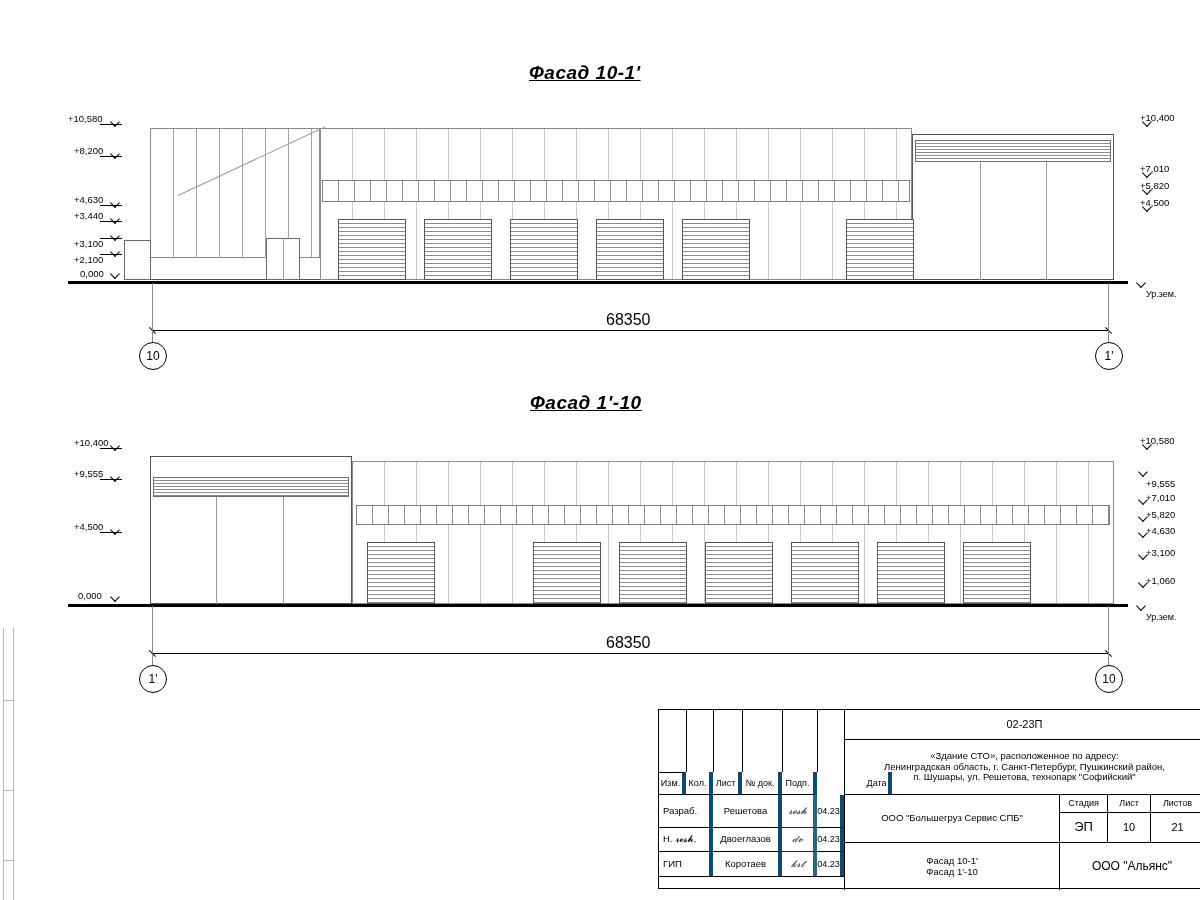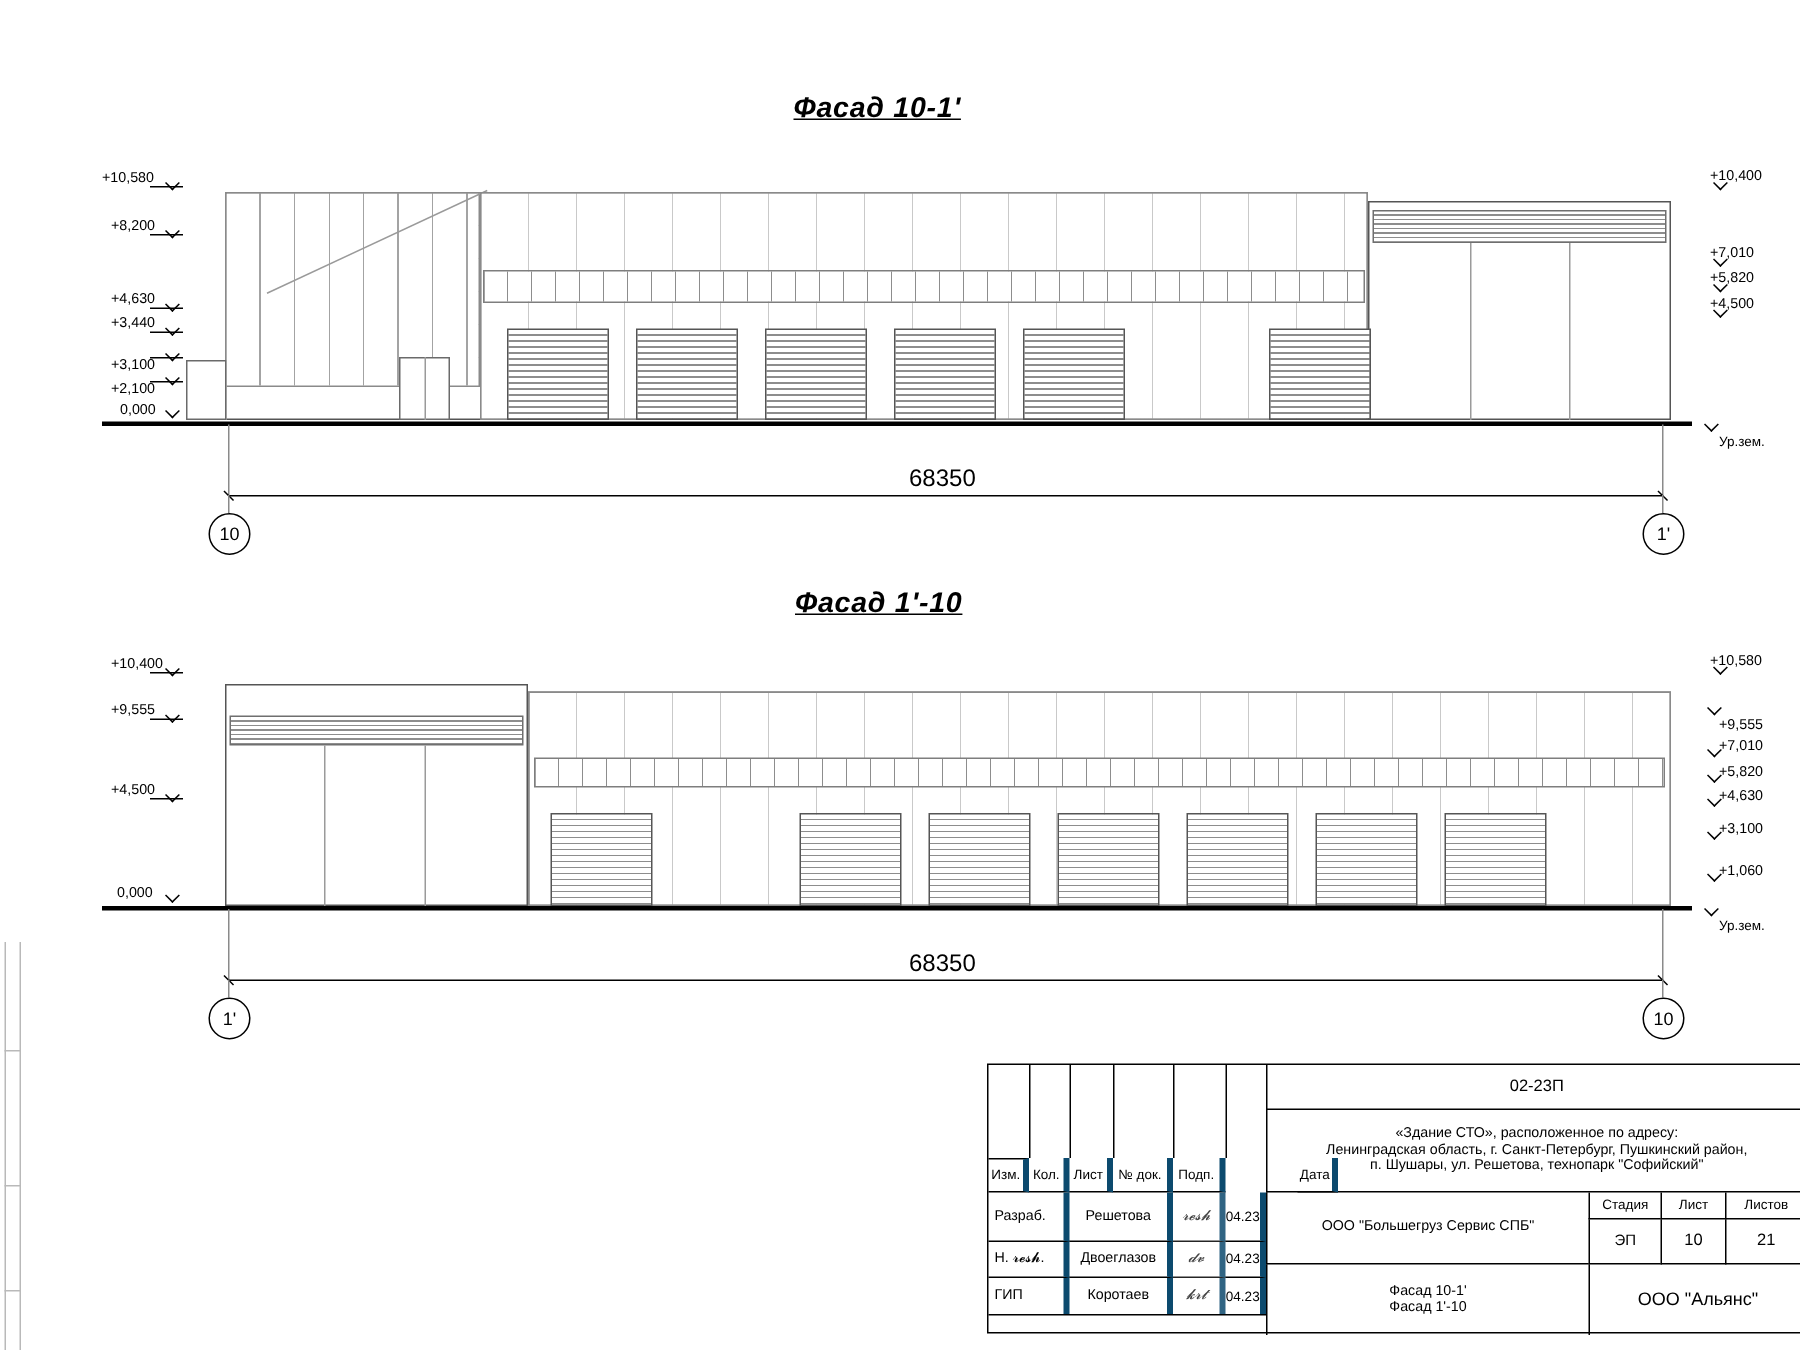--- a/index.html
+++ b/index.html
@@ -346,21 +346,21 @@
     <div class="c br bb" style="left:54px;top:85px;width:69px;height:33px;">Решетова</div>
     <div class="c br bb sig" style="left:123px;top:85px;width:35px;height:33px;">𝓻𝓮𝓼𝓱</div>
     <div class="c br bb" style="left:158px;top:85px;width:27px;height:33px;font-size:9px;">04.23</div>
 
     <div class="c bl bb" style="left:185px;top:85px;width:215px;height:48px;font-size:9.5px;">ООО "Большегруз Сервис СПБ"</div>
 
     <div class="c bl bb" style="left:400px;top:85px;width:48px;height:18px;font-size:9px;">Стадия</div>
     <div class="c bl bb" style="left:448px;top:85px;width:43px;height:18px;font-size:9px;">Лист</div>
     <div class="c bl bb" style="left:491px;top:85px;width:54px;height:18px;font-size:9px;">Листов</div>
 
-    <div class="c bl bb" style="left:400px;top:103px;width:48px;height:30px;font-size:10px;">ЭП</div>
+    <div class="c bl bb" style="left:400px;top:103px;width:48px;height:30px;font-size:13px;">ЭП</div>
     <div class="c bl bb" style="left:448px;top:103px;width:43px;height:30px;font-size:11px;">10</div>
     <div class="c bl bb" style="left:491px;top:103px;width:54px;height:30px;font-size:11px;">21</div>
 
     <div class="c br bb left" style="left:0;top:118px;width:54px;height:24px;">Н. 𝓻𝓮𝓼𝓱.</div>
     <div class="c br bb" style="left:54px;top:118px;width:69px;height:24px;">Двоеглазов</div>
     <div class="c br bb sig" style="left:123px;top:118px;width:35px;height:24px;">𝓭𝓿</div>
     <div class="c br bb" style="left:158px;top:118px;width:27px;height:24px;font-size:9px;">04.23</div>
 
     <div class="c br left" style="left:0;top:142px;width:54px;height:24px;">ГИП</div>
     <div class="c br" style="left:54px;top:142px;width:69px;height:24px;">Коротаев</div>

